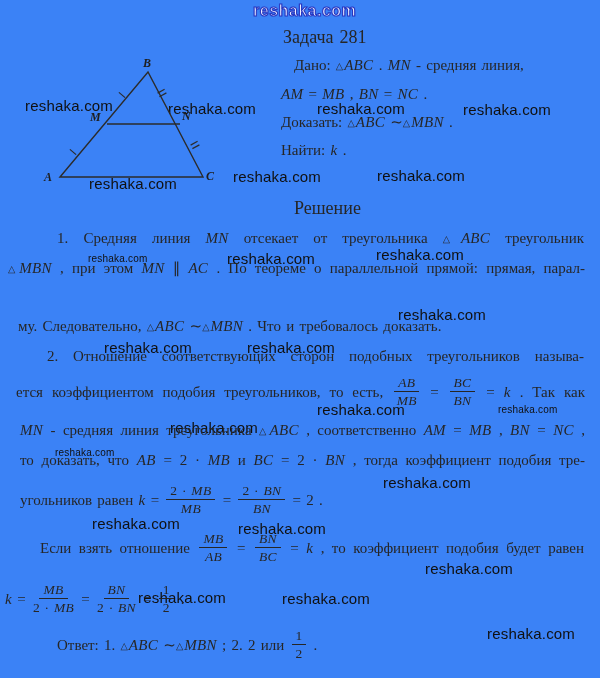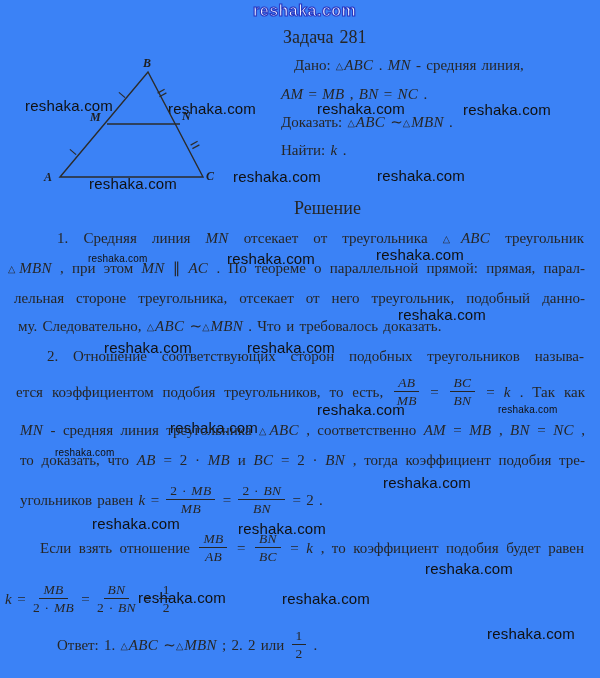--- a/index.html
+++ b/index.html
@@ -87,21 +87,20 @@
 
   <div class="ln" style="left:281px;top:55px;margin-left:13px;"><span>Дано: </span><span><span class="tri-sym">△</span><span class="math"><i class="mv">ABC</i></span></span><span> . </span><span class="math"><i class="mv">MN</i></span><span>  - средняя линия,</span></div>
   <div class="ln" style="left:281px;top:112px;"><span>Доказать: </span><span><span class="tri-sym">△</span><span class="math"><i class="mv">ABC</i></span></span><span> ∼</span><span><span class="tri-sym">△</span><span class="math"><i class="mv">MBN</i></span></span><span> .</span></div>
   <div class="ln" style="left:281px;top:84px;"><span class="math"><i class="mv">AM</i></span><span> = </span><span class="math"><i class="mv">MB</i></span><span> , </span><span class="math"><i class="mv">BN</i></span><span> = </span><span class="math"><i class="mv">NC</i></span><span> .</span></div>
   <div class="ln" style="left:281px;top:140px;"><span>Найти: </span><span class="math"><i class="mv">k</i></span><span> .</span></div>
 
   <div class="ln heading" style="left:294px;top:198px;">Решение</div>
 
   <div class="ln just" style="left:57px;top:228px;width:527px;"><span>1. Средняя линия </span><span class="math"><i class="mv">MN</i></span><span> отсекает от треугольника </span><span><span class="tri-sym">△</span><span class="math"><i class="mv">ABC</i></span></span><span> треугольник</span></div>
   <div class="ln just" style="left:8px;top:258px;width:577px;"><span><span class="tri-sym">△</span><span class="math"><i class="mv">MBN</i></span></span><span> , при этом </span><span class="math"><i class="mv">MN</i></span><span> ∥ </span><span class="math"><i class="mv">AC</i></span><span> . По теореме о параллельной прямой: прямая, парал-</span></div>
-  <div class="ln just" style="left:14px;top:288px;width:571px;"><span>лельная стороне треугольника, отсекает от него треугольник, подобный данно-</span></div>
   <div class="ln" style="left:18px;top:316px;"><span>му. Следовательно, </span><span><span class="tri-sym">△</span><span class="math"><i class="mv">ABC</i></span></span><span> ∼</span><span><span class="tri-sym">△</span><span class="math"><i class="mv">MBN</i></span></span><span> . Что и требовалось доказать.</span></div>
 
   <div class="ln just" style="left:47px;top:346px;width:537px;"><span>2. Отношение соответствующих сторон подобных треугольников называ-</span></div>
   <div class="ln just tall" style="left:16px;top:371px;width:569px;"><span>ется коэффициентом подобия треугольников, то есть, </span><span class="frac">
         <span class="fn"><i class="mv">AB</i></span>
         <span class="fd"><i class="mv">MB</i></span>
       </span><span> = </span><span class="frac">
         <span class="fn"><i class="mv">BC</i></span>
         <span class="fd"><i class="mv">BN</i></span>
       </span><span> = </span><span class="math"><i class="mv">k</i></span><span> . Так как</span></div>

